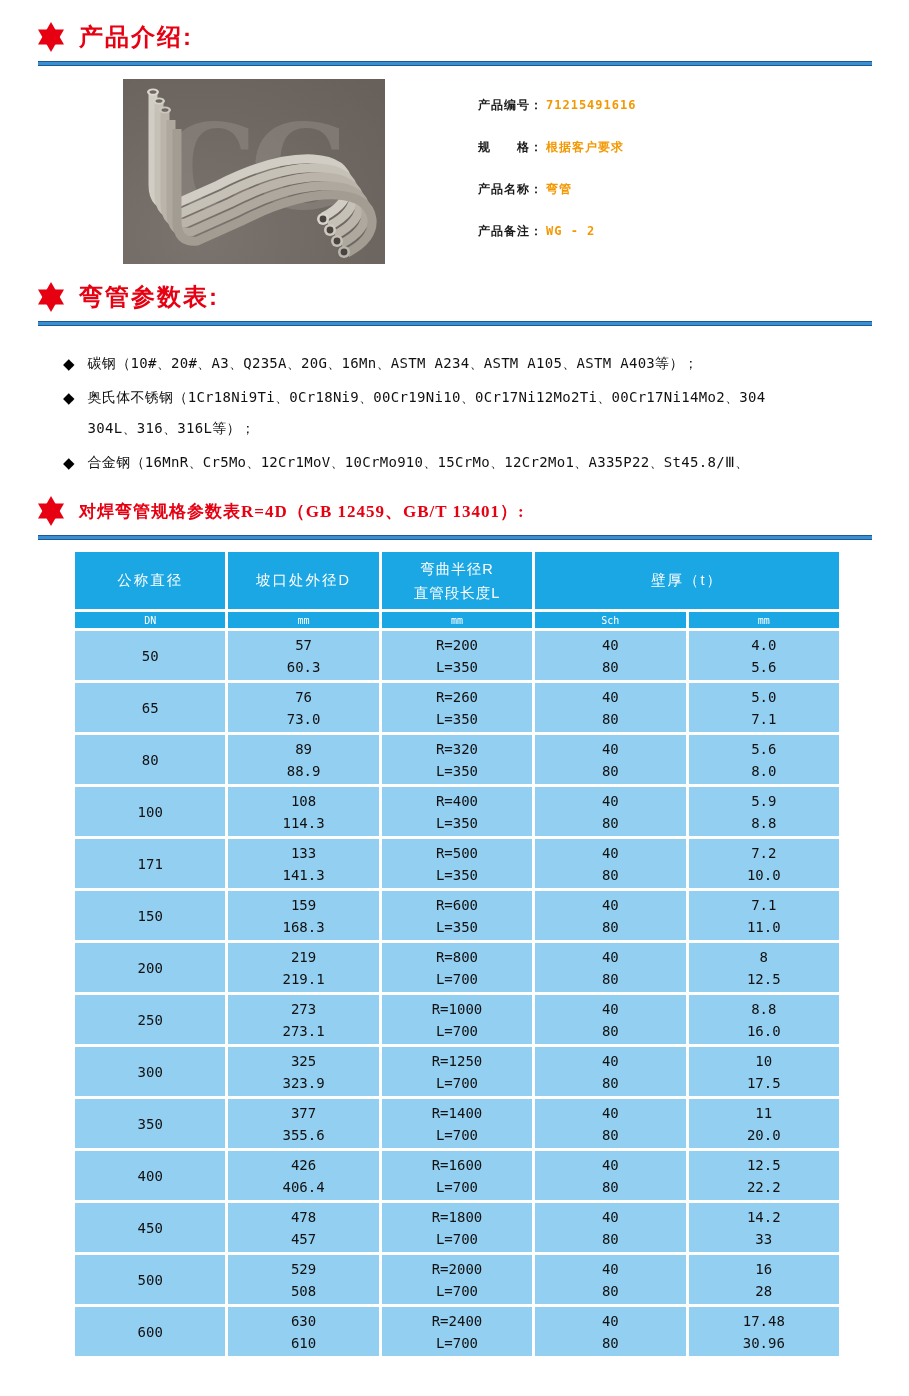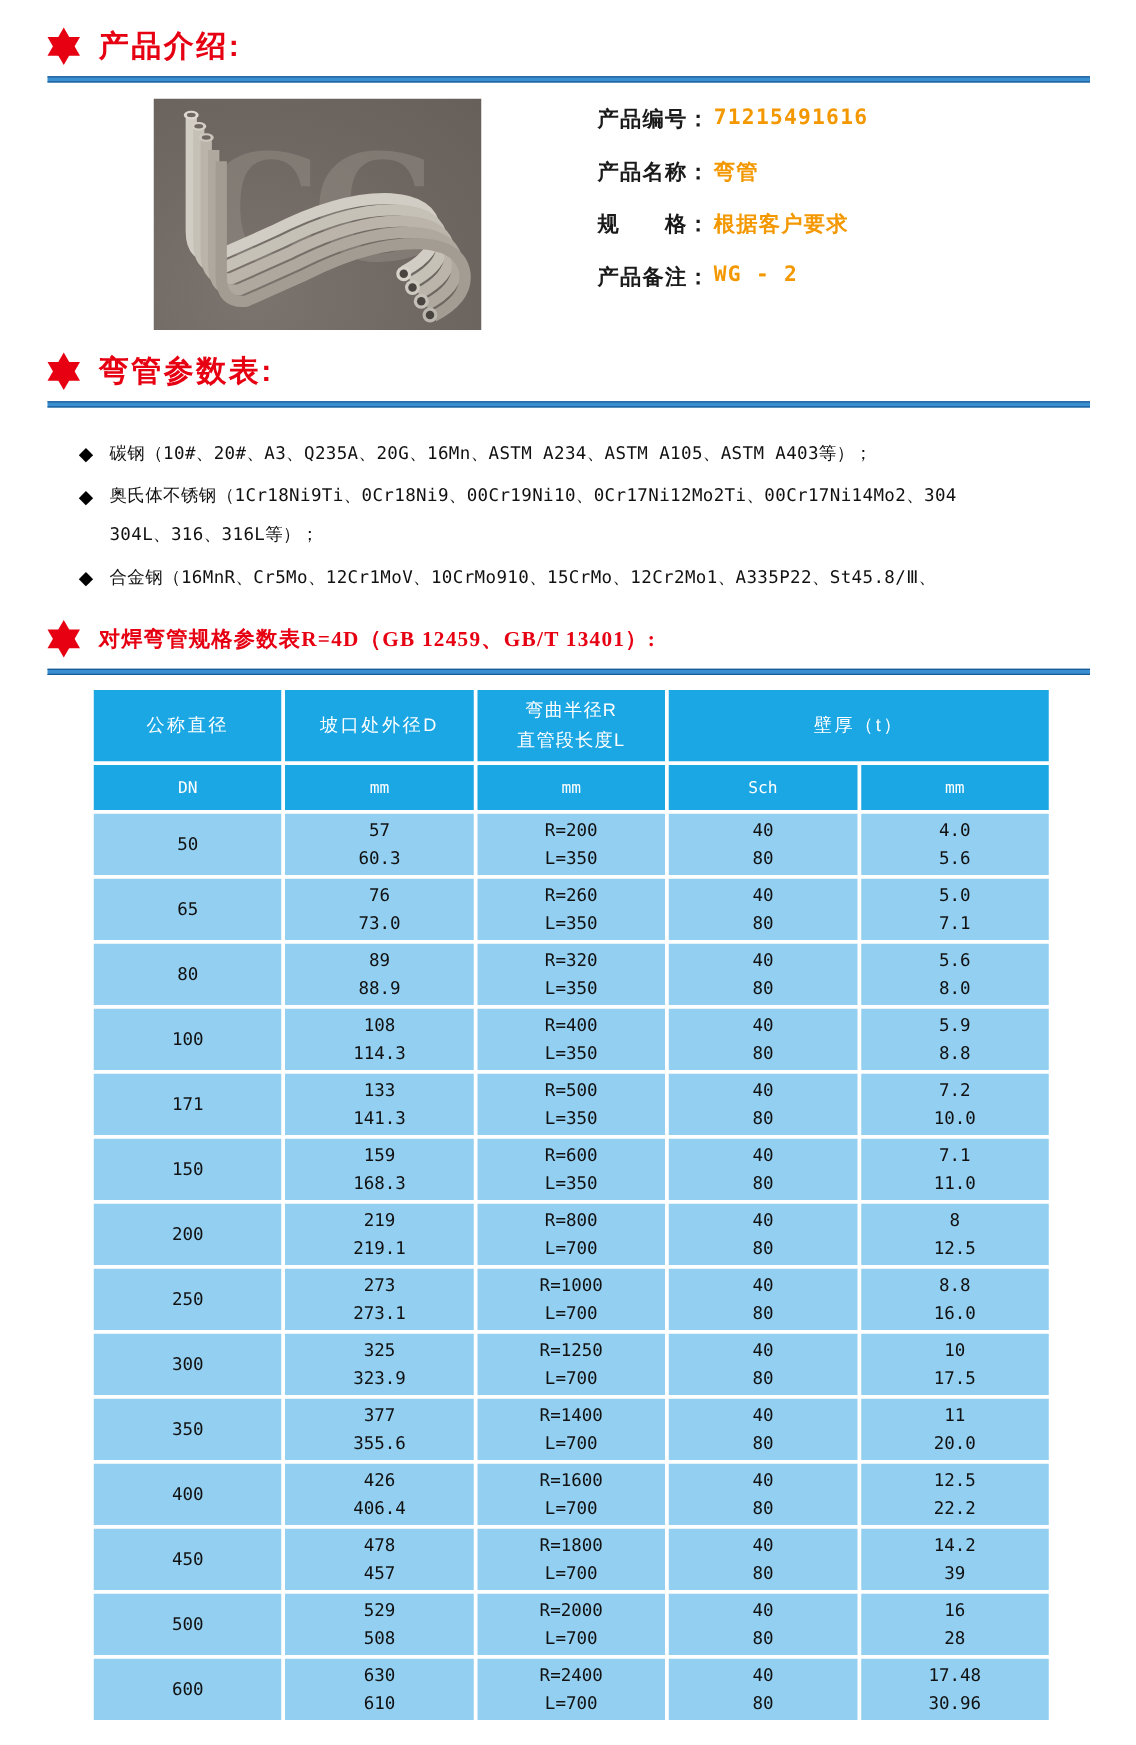--- a/index.html
+++ b/index.html
@@ -20,39 +20,39 @@
 
   
   .product { display:flex; margin:13px 0 0 123px; }
   .photo { width:262px; height:185px; position:relative; overflow:hidden;
            background:radial-gradient(ellipse at 30% 85%, #7b736d 0%, #6f6762 55%, #675f5a 100%); }
   .photo .wm { position:absolute; left:50%; top:50%; transform:translate(-50%,-54%);
                font-family:"DejaVu Serif","Liberation Serif",serif; font-weight:bold;
                font-size:118px; letter-spacing:-6px; color:#918a84; opacity:.55; }
   .photo svg { position:absolute; left:0; top:0; }
   .info { margin-left:93px; padding-top:5px; }
-  .field { height:42px; display:flex; font-size:17px; font-weight:bold;
+  .field { height:42px; display:flex; align-items:center; font-size:12px; font-weight:bold;
            letter-spacing:1px; white-space:nowrap; }
   .field .val { color:#f39800; margin-left:3px; font-family:"DejaVu Sans Mono","Liberation Mono",monospace; font-weight:bold; }
 
   
   .materials { margin:22px 0 0 63px; }
   .mat-item { display:flex; margin-bottom:3px; }
   .diamond { font-size:15px; line-height:31px; margin-right:13px; color:#000; }
   .mat-line { font-size:14px; line-height:31px; letter-spacing:.3px; white-space:nowrap;
               font-family:"DejaVu Sans Mono","Liberation Mono",monospace; color:#111; }
 
   
   .spec-table { margin:9px 0 0 72px; width:770px; table-layout:fixed;
                 border-collapse:separate; border-spacing:3px; }
   .spec-table col { width:20%; }
   .spec-table th { background:#1ba7e3; color:#ffffff; font-weight:normal; vertical-align:middle; }
   .spec-table .h1 th { height:57px; font-size:14.5px; letter-spacing:2px; }
   .spec-table .h1 .two div { line-height:24px; letter-spacing:1px; }
-  .spec-table .units th { height:36px; font-size:13px;
+  .spec-table .units th { height:16px; font-size:10px;
                           font-family:"DejaVu Sans Mono","Liberation Mono",monospace; }
   .spec-table td { background:#93cff1; height:49px; text-align:center; vertical-align:middle;
                    font-size:14px; color:#111;
                    font-family:"DejaVu Sans Mono","Liberation Mono",monospace; }
   .spec-table td.two-line { padding:2px 0; }
   .spec-table td.two-line div { line-height:22px; }
 </style>
 </head>
 <body>
 
@@ -92,26 +92,26 @@
       <circle cx="221" cy="173" r="6" fill="#bbb6ad"></circle>
         <circle cx="221" cy="173" r="3.4" fill="#49443f"></circle>
     </svg>
   </div>
   <div class="info">
     <div class="field">
       <span>产品编号：</span>
       <span class="val">71215491616</span>
     </div>
     <div class="field">
+      <span>规　　格：</span>
+      <span class="val">根据客户要求</span>
+    </div>
+    <div class="field">
       <span>产品名称：</span>
       <span class="val">弯管</span>
-    </div>
-    <div class="field">
-      <span>规　　格：</span>
-      <span class="val">根据客户要求</span>
     </div>
     <div class="field">
       <span>产品备注：</span>
       <span class="val">WG - 2</span>
     </div>
   </div>
 </div>
 
 <div class="sec-head" style="margin-top:16px">
   <svg class="star" viewBox="0 0 30 32">
@@ -398,21 +398,21 @@
         <td class="two-line">
           <div>R=1800</div>
           <div>L=700</div>
         </td>
         <td class="two-line">
           <div>40</div>
           <div>80</div>
         </td>
         <td class="two-line">
           <div>14.2</div>
-          <div>39</div>
+          <div>33</div>
         </td>
       </tr>
       <tr>
         <td>500</td>
         <td class="two-line">
           <div>529</div>
           <div>508</div>
         </td>
         <td class="two-line">
           <div>R=2000</div>

